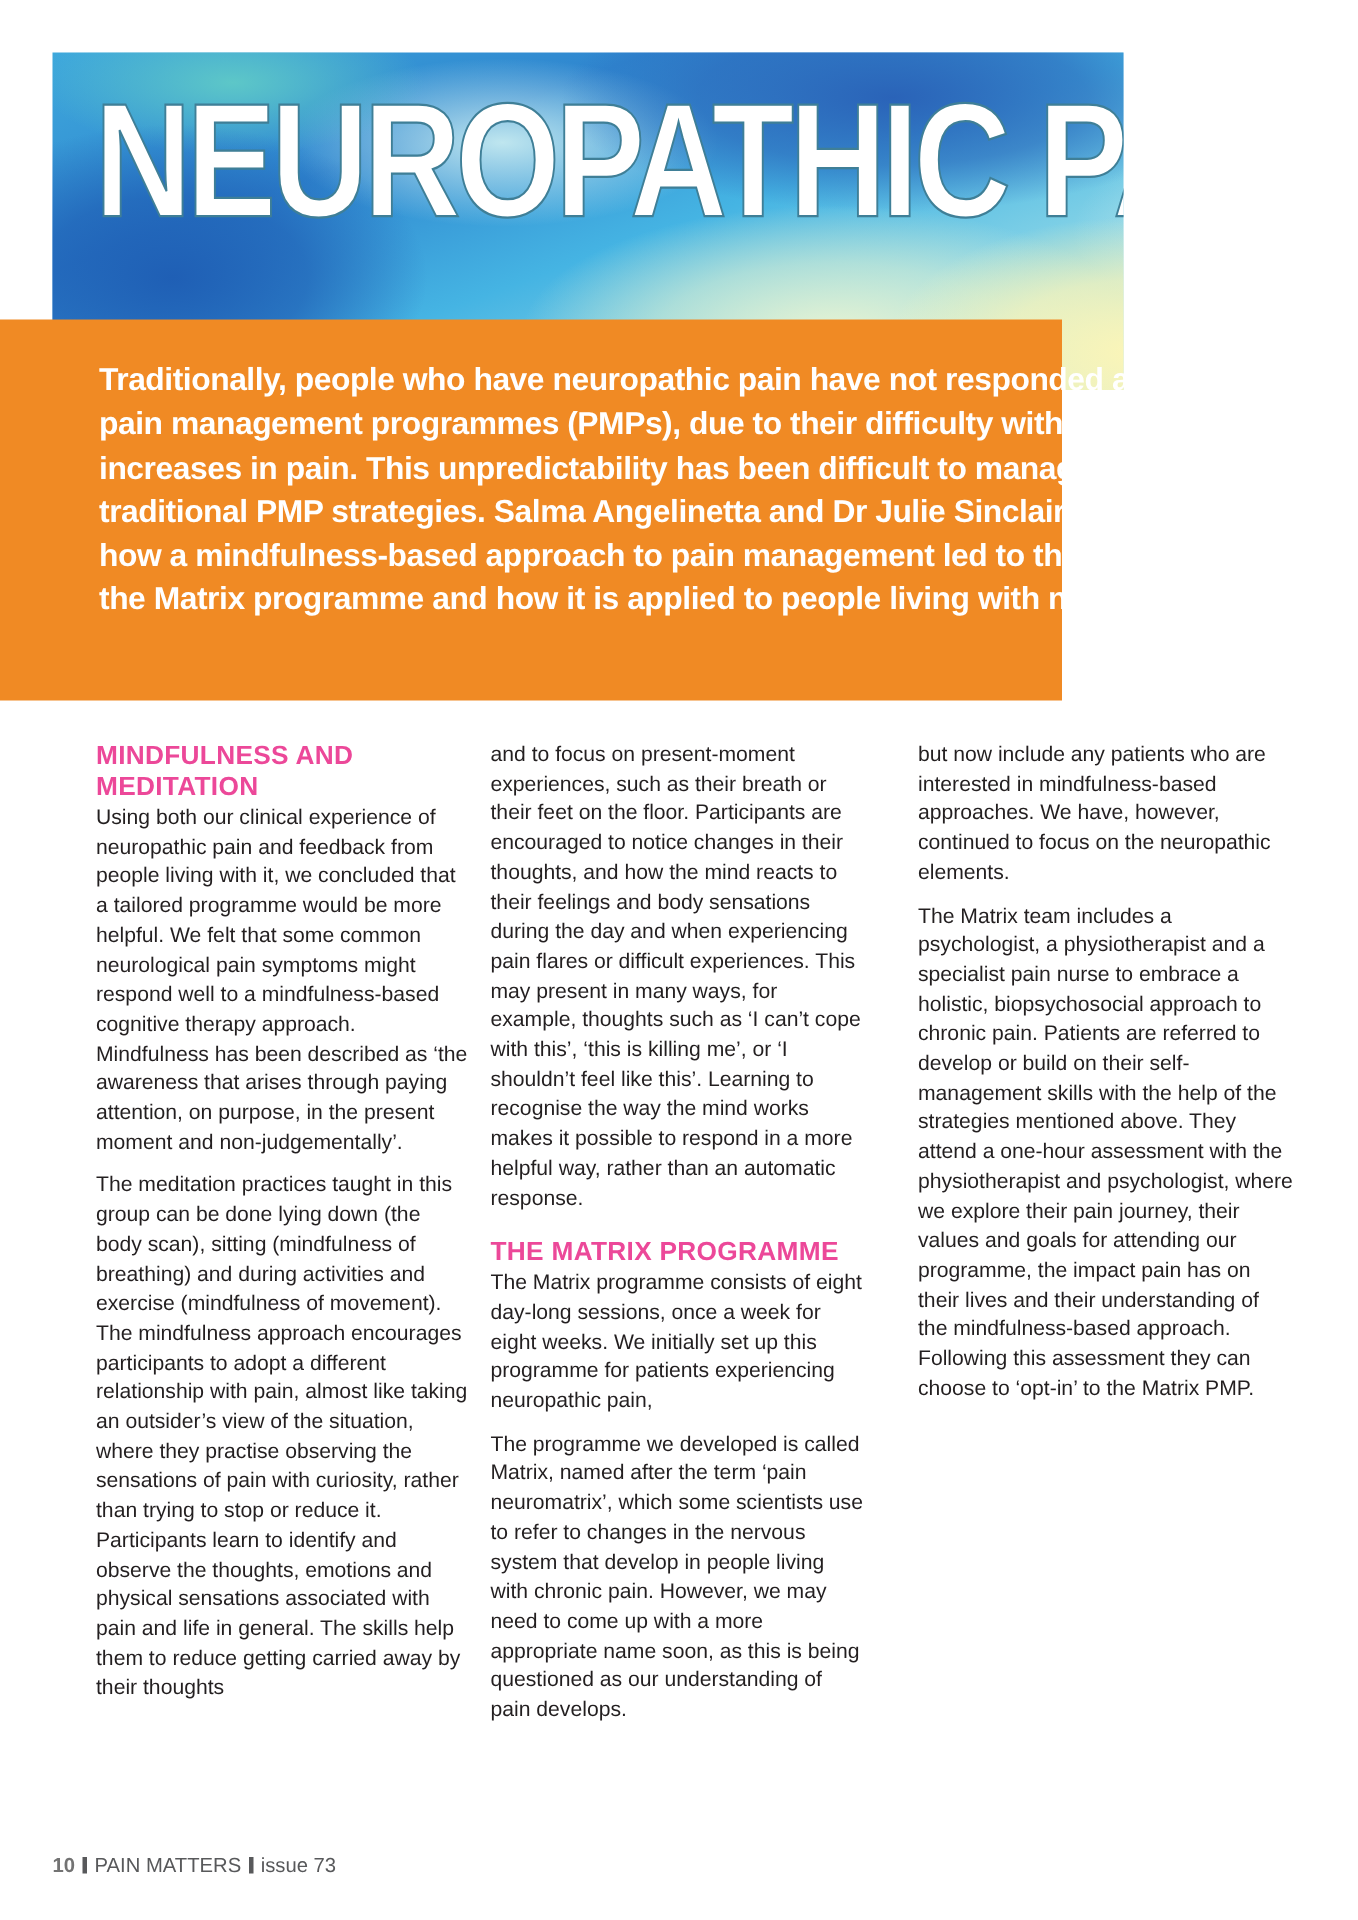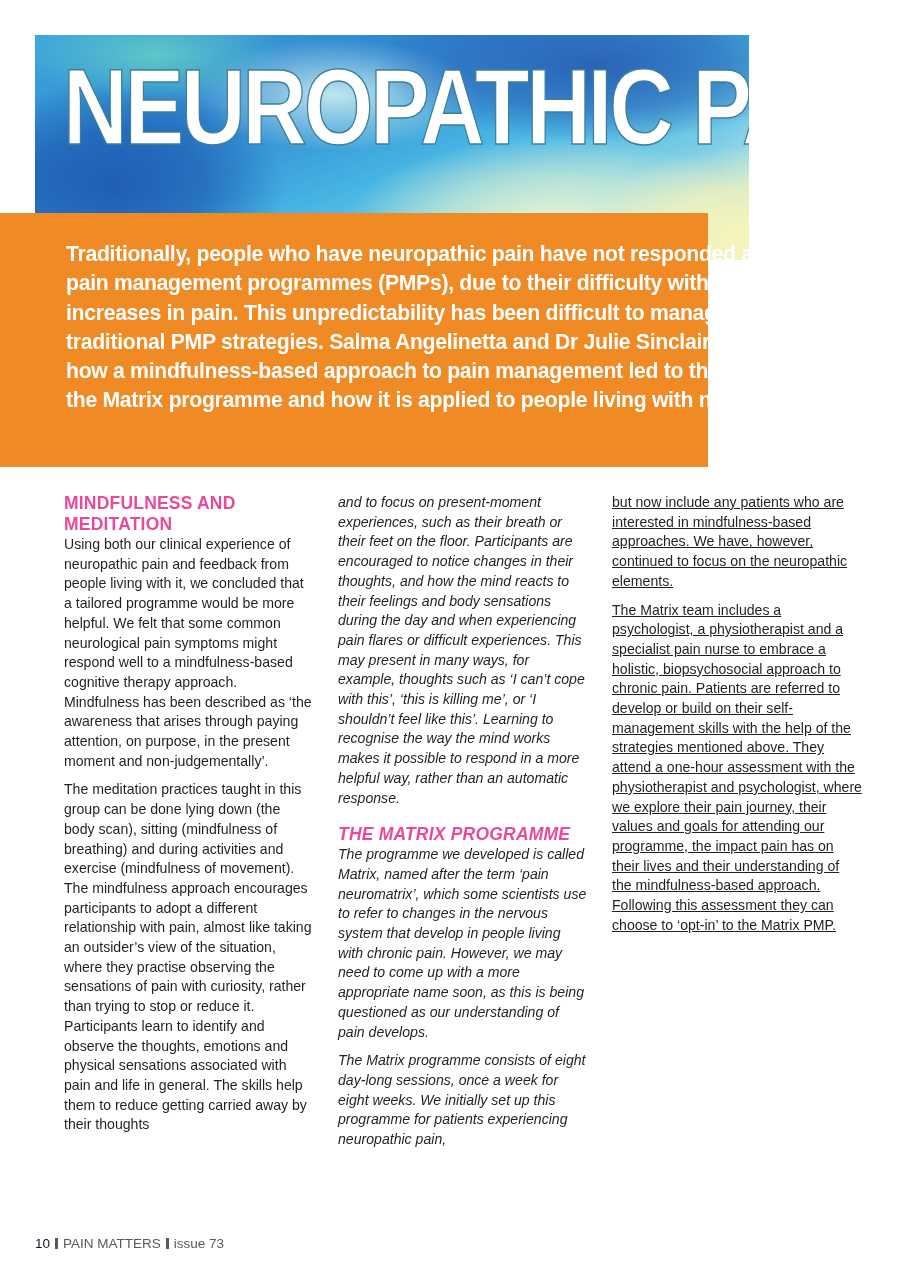--- a/index.html
+++ b/index.html
@@ -46,27 +46,27 @@
     position: absolute; top: 493px; width: 250px;
     font-size: 14.1px; line-height: 19.7px; color: #231f20;
   }
   .col p { margin: 0 0 9px 0; }
   .col h2 {
     margin: 0; font-size: 17.5px; line-height: 21px; font-weight: bold;
     color: #ec4899; letter-spacing: 0.2px;
   }
   .col h2.spaced { margin-top: 16px; }
   .col1 { left: 64px; }
-  .col2 { left: 338px; font-style: italic; }
-  .col3 { left: 612px; text-decoration: underline; }
+  .col2 { left: 327px; }
+  .col3 { left: 612px; }
   .footer {
     position: absolute; left: 35px; top: 1236px;
     font-size: 13.5px; color: #58595b; white-space: nowrap;
   }
-  .footer .pageno { font-weight: normal; color: #0f172a; }
+  .footer .pageno { font-weight: bold; color: #737373; }
   .footer .sep { display: inline-block; width: 3px; height: 11px; background: #58595b; margin: 0 5px; vertical-align: -1px; }
 </style>
 </head>
 <body>
 
 <div class="banner">
   <div class="banner-title">NEUROPATHIC PAIN</div>
 </div>
 
 <div class="standfirst">
@@ -75,22 +75,22 @@
 
 <div class="col col1">
   <h2>MINDFULNESS AND MEDITATION</h2>
   <p>Using both our clinical experience of neuropathic pain and feedback from people living with it, we concluded that a tailored programme would be more helpful. We felt that some common neurological pain symptoms might respond well to a mindfulness-based cognitive therapy approach. Mindfulness has been described as ‘the awareness that arises through paying attention, on purpose, in the present moment and non-judgementally’.</p>
   <p>The meditation practices taught in this group can be done lying down (the body scan), sitting (mindfulness of breathing) and during activities and exercise (mindfulness of movement). The mindfulness approach encourages participants to adopt a different relationship with pain, almost like taking an outsider’s view of the situation, where they practise observing the sensations of pain with curiosity, rather than trying to stop or reduce it. Participants learn to identify and observe the thoughts, emotions and physical sensations associated with pain and life in general. The skills help them to reduce getting carried away by their thoughts</p>
 </div>
 
 <div class="col col2">
   <p>and to focus on present-moment experiences, such as their breath or their feet on the floor. Participants are encouraged to notice changes in their thoughts, and how the mind reacts to their feelings and body sensations during the day and when experiencing pain flares or difficult experiences. This may present in many ways, for example, thoughts such as ‘I can’t cope with this’, ‘this is killing me’, or ‘I shouldn’t feel like this’. Learning to recognise the way the mind works makes it possible to respond in a more helpful way, rather than an automatic response.</p>
   <h2 class="spaced">THE MATRIX PROGRAMME</h2>
+  <p>The Matrix programme consists of eight day-long sessions, once a week for eight weeks. We initially set up this programme for patients experiencing neuropathic pain,</p>
   <p>The programme we developed is called Matrix, named after the term ‘pain neuromatrix’, which some scientists use to refer to changes in the nervous system that develop in people living with chronic pain. However, we may need to come up with a more appropriate name soon, as this is being questioned as our understanding of pain develops.</p>
-  <p>The Matrix programme consists of eight day-long sessions, once a week for eight weeks. We initially set up this programme for patients experiencing neuropathic pain,</p>
 </div>
 
 <div class="col col3">
   <p>but now include any patients who are interested in mindfulness-based approaches. We have, however, continued to focus on the neuropathic elements.</p>
   <p>The Matrix team includes a psychologist, a physiotherapist and a specialist pain nurse to embrace a holistic, biopsychosocial approach to chronic pain. Patients are referred to develop or build on their self-management skills with the help of the strategies mentioned above. They attend a one-hour assessment with the physiotherapist and psychologist, where we explore their pain journey, their values and goals for attending our programme, the impact pain has on their lives and their understanding of the mindfulness-based approach. Following this assessment they can choose to ‘opt-in’ to the Matrix PMP.</p>
 </div>
 
 <div class="footer">
   <span class="pageno">10</span><span class="sep"></span><span>PAIN MATTERS</span><span class="sep"></span><span>issue 73</span>
 </div>

